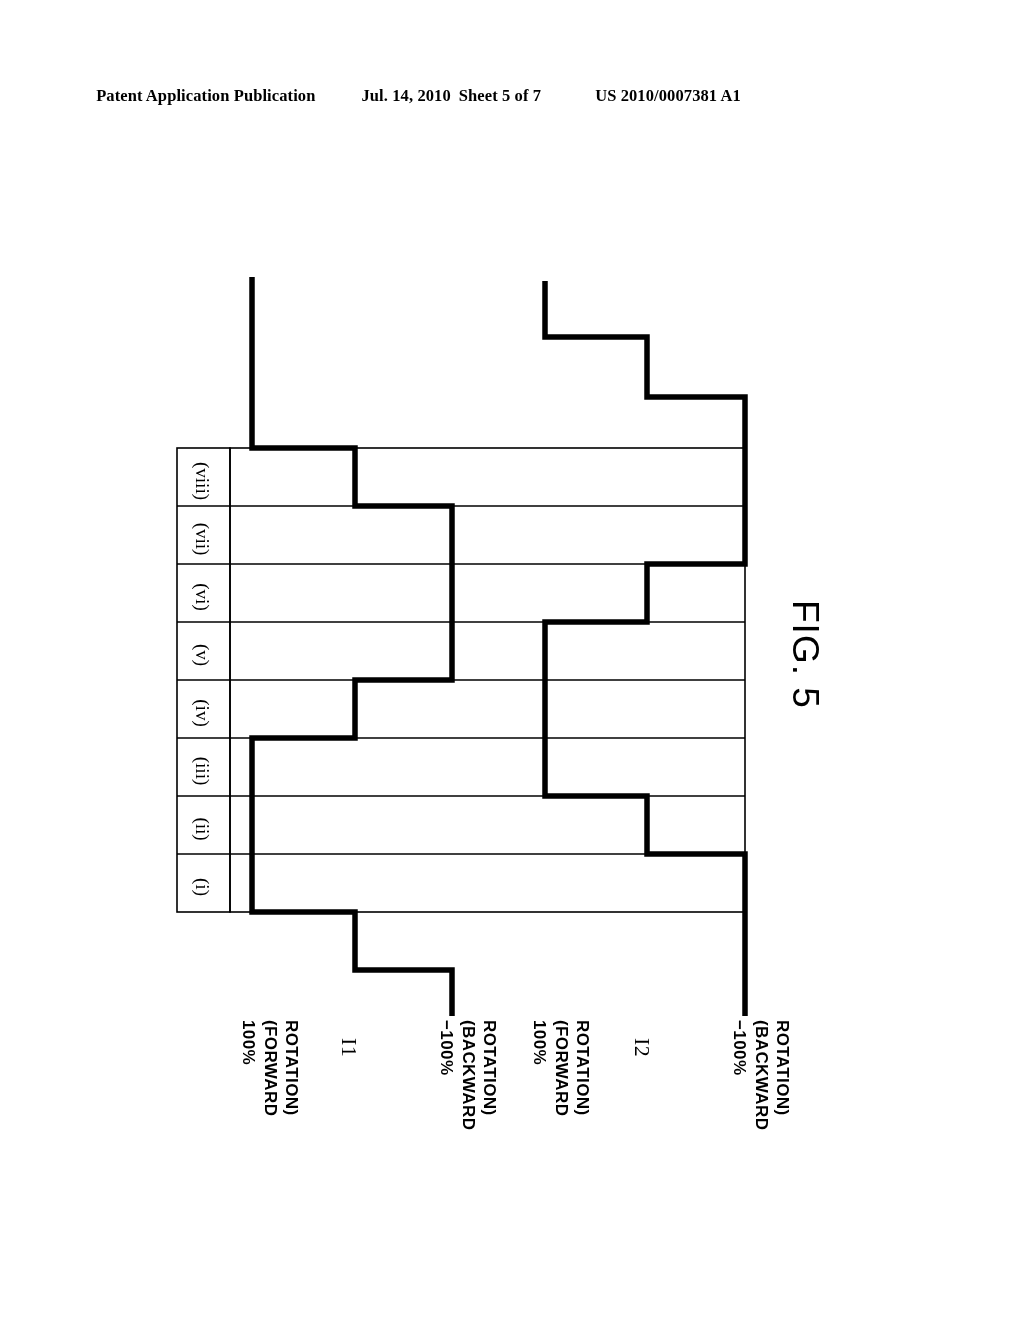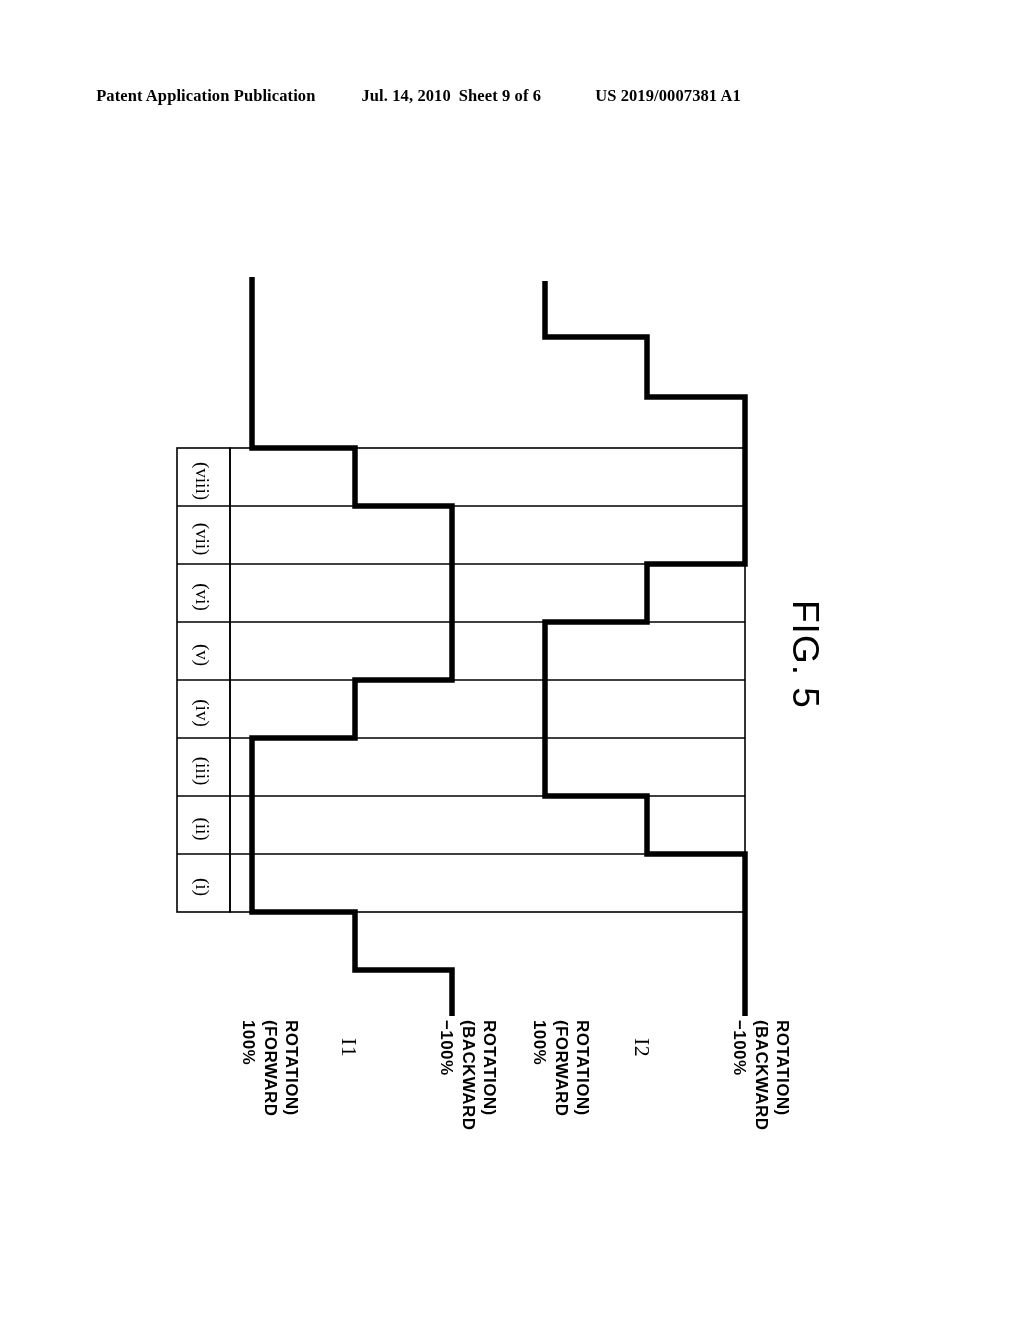--- a/index.html
+++ b/index.html
@@ -68,22 +68,22 @@
     letter-spacing:1px;
     font-weight:normal;
   }
 </style>
 </head>
 <body>
 
 <div id="patent-header">
   <span class="h-pub">Patent Application Publication</span>
   <span class="h-date">Jul. 14, 2010</span>
-  <span class="h-sheet">Sheet 9 of 6</span>
-  <span class="h-num">US 2019/0007381 A1</span>
+  <span class="h-sheet">Sheet 5 of 7</span>
+  <span class="h-num">US 2010/0007381 A1</span>
 </div>
 
 <div id="figure-canvas">
   <svg width="1024" height="1320" viewBox="0 0 1024 1320">
 
     <g stroke="#000000" fill="none">
 
       <rect x="177" y="448" width="53" height="464" stroke-width="1.6"></rect>
 
       <rect x="230" y="448" width="515" height="464" stroke-width="1.6"></rect>

